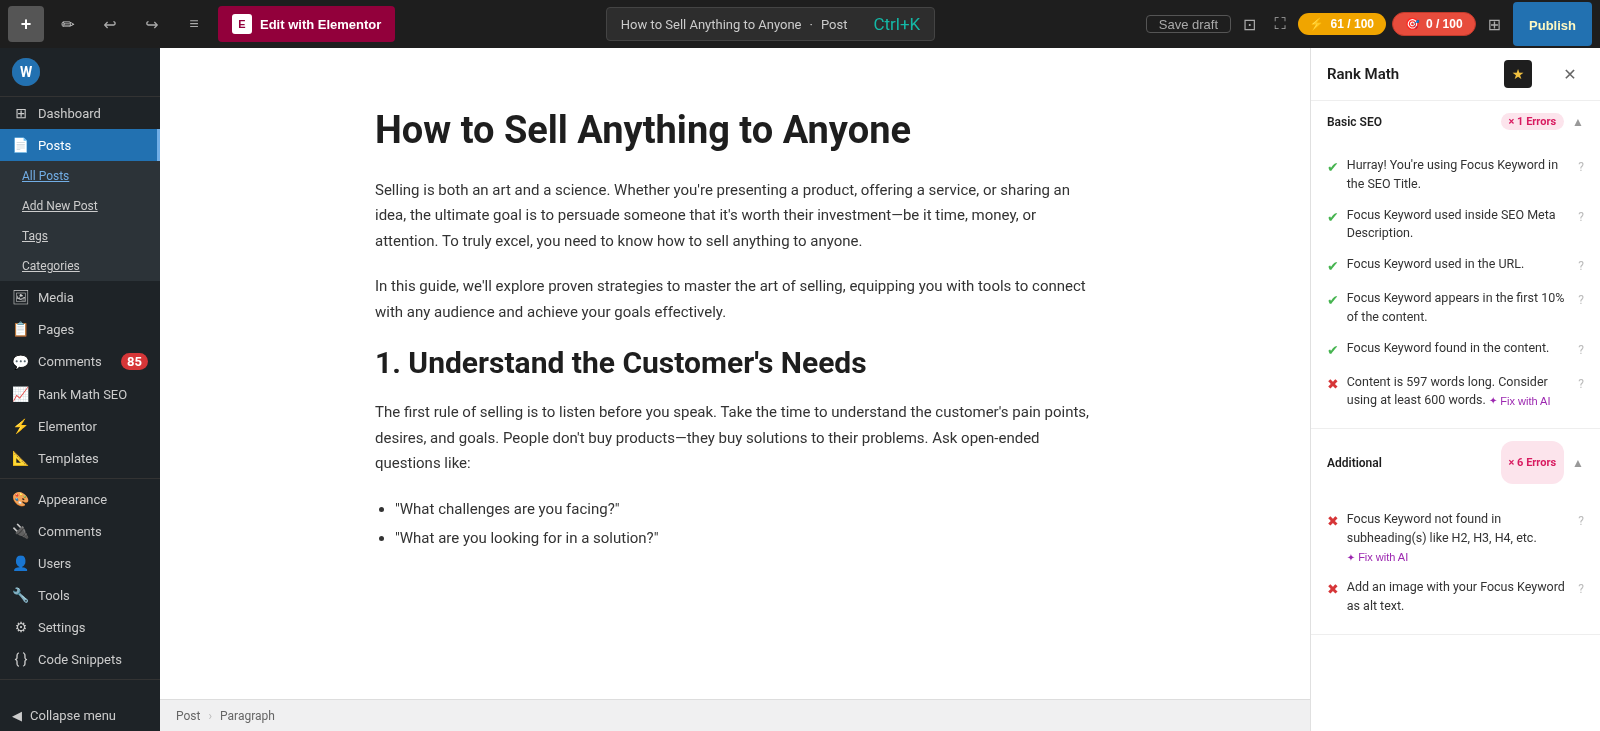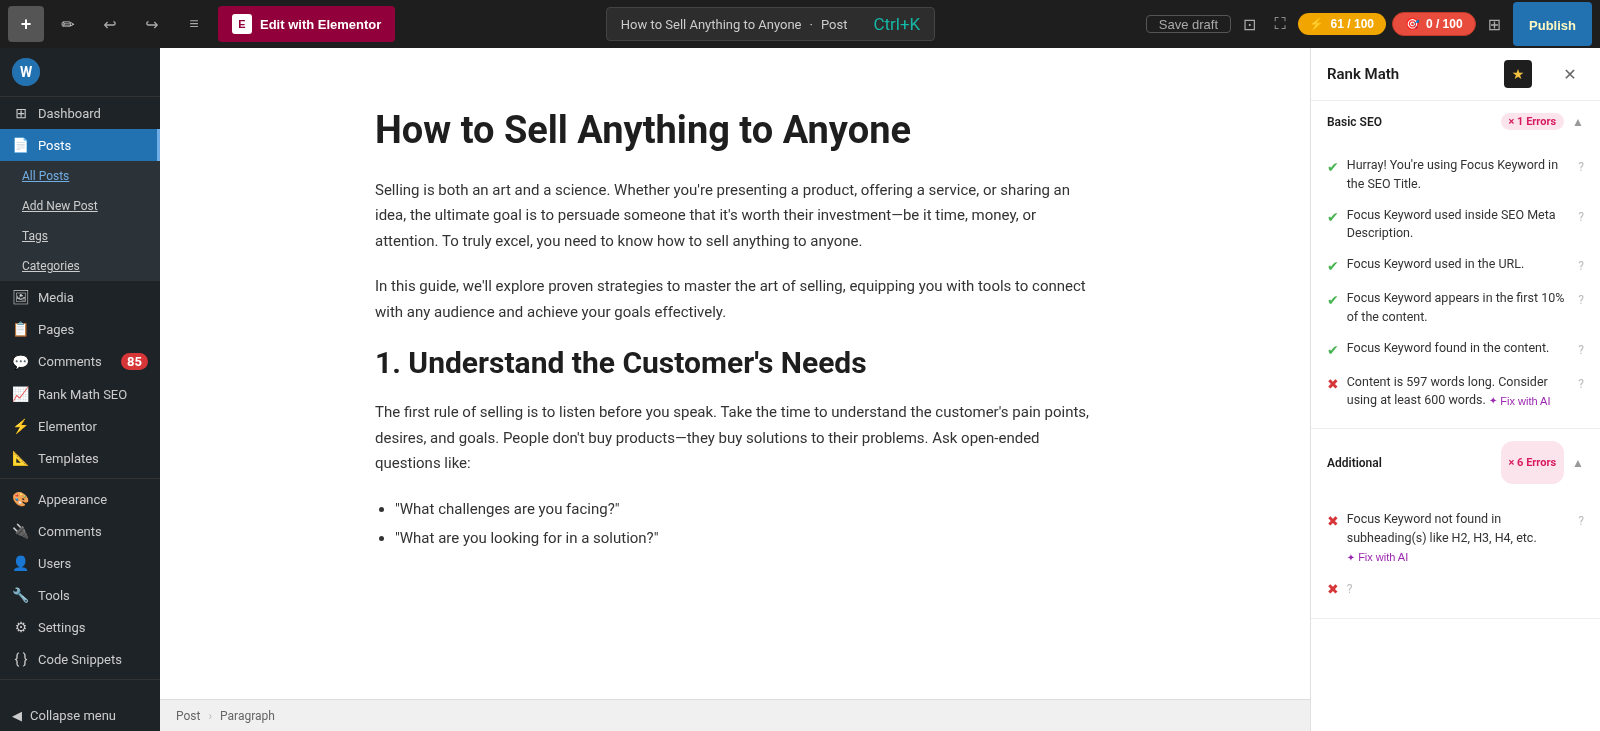--- a/index.html
+++ b/index.html
@@ -396,20 +396,21 @@
             <button class="rm-fix-ai">
               <span class="ai-star">✦</span>
               <span>Fix with AI</span>
             </button>
           </span>
           <span class="rm-help-icon">?</span>
         </div>
 
         <div class="rm-item">
           <span class="rm-item-icon red">✖</span>
+          <span class="rm-item-text">Add an image with your Focus Keyword as alt text.</span>
           <span class="rm-help-icon">?</span>
         </div>
 
       </div>
     </div>
 
   </div>
 
 </div>
 

